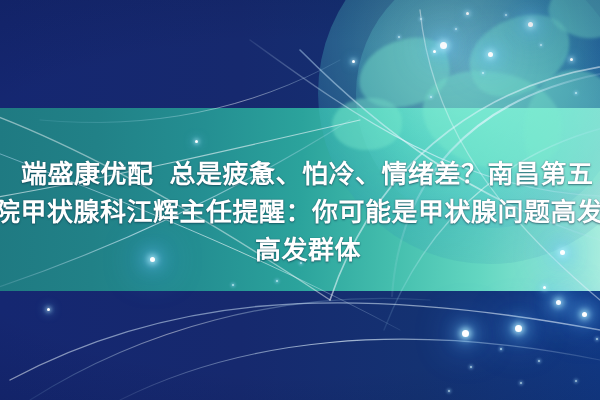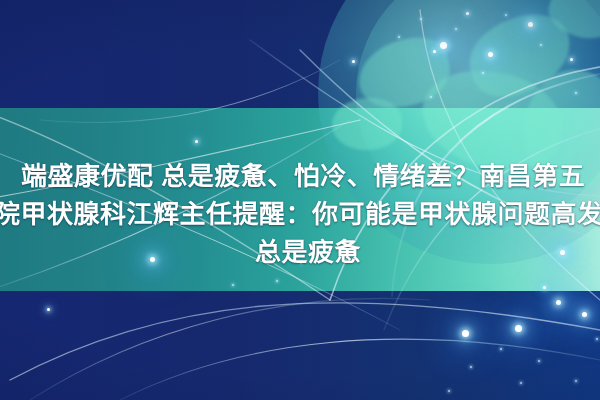--- a/index.html
+++ b/index.html
@@ -6,21 +6,21 @@
   html, body {
     margin: 0;
     padding: 0;
     background: #000;
   }
   #stage {
     position: relative;
     width: 600px;
     height: 400px;
     overflow: hidden;
-    font-family: Liberation Sans, sans-serif;
+    font-family: Liberation Mono, monospace;
     background: #16296e;
   }
 
   
   .layer { position: absolute; inset: 0; pointer-events: none; }
 
   
   .bg-base {
     background:
       linear-gradient(90deg, #152771 0%, #16296e 40%, #143272 70%, #123a86 100%);
@@ -239,16 +239,16 @@
     <div class="spark" style="left:276px; top:280px;"></div>
     <div class="spark" style="left:300px; top:262px;"></div>
     <div class="spark" style="left:232px; top:284px;"></div>
   </div>
 
   <div class="layer vignette"></div>
 
   <div class="headline">
     <div class="hl-line" id="hl1">端盛康优配 总是疲惫、怕冷、情绪差？南昌第五</div>
     <div class="hl-line" id="hl2">院甲状腺科江辉主任提醒：你可能是甲状腺问题高发群</div>
-    <div class="hl-line" id="hl3">总是疲惫</div>
+    <div class="hl-line" id="hl3">高发群体</div>
   </div>
 
 </div>
 
 </body></html>

